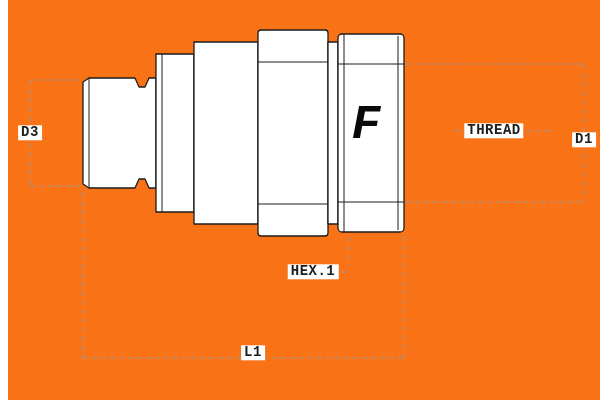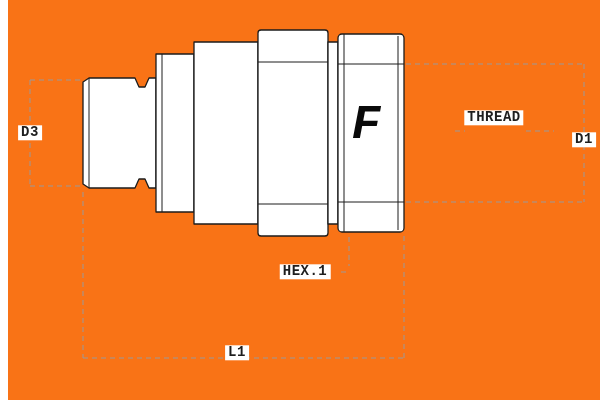--- a/index.html
+++ b/index.html
@@ -91,23 +91,23 @@
       <g>
         <path class="dim" d="M75,192 L75,358"></path>
         <path class="dim" d="M396,236 L396,358"></path>
         <path class="dim" d="M75,358 L396,358"></path>
       </g>
     </g>
   </svg>
 
   <span class="dim-label" style="left:22px;top:133px;">D3</span>
 
-  <span class="dim-label" style="left:486px;top:118px;">THREAD</span>
+  <span class="dim-label" style="left:486px;top:131px;">THREAD</span>
 
   <span class="dim-label" style="left:576px;top:140px;">D1</span>
 
-  <span class="dim-label" style="left:297px;top:272px;">HEX.1</span>
+  <span class="dim-label" style="left:305px;top:272px;">HEX.1</span>
 
-  <span class="dim-label" style="left:229px;top:353px;">L1</span>
+  <span class="dim-label" style="left:245px;top:353px;">L1</span>
 
   <span class="brand-logo" style="left:358px;top:125px;">F</span>
 
 </div>
 
 </body></html>

